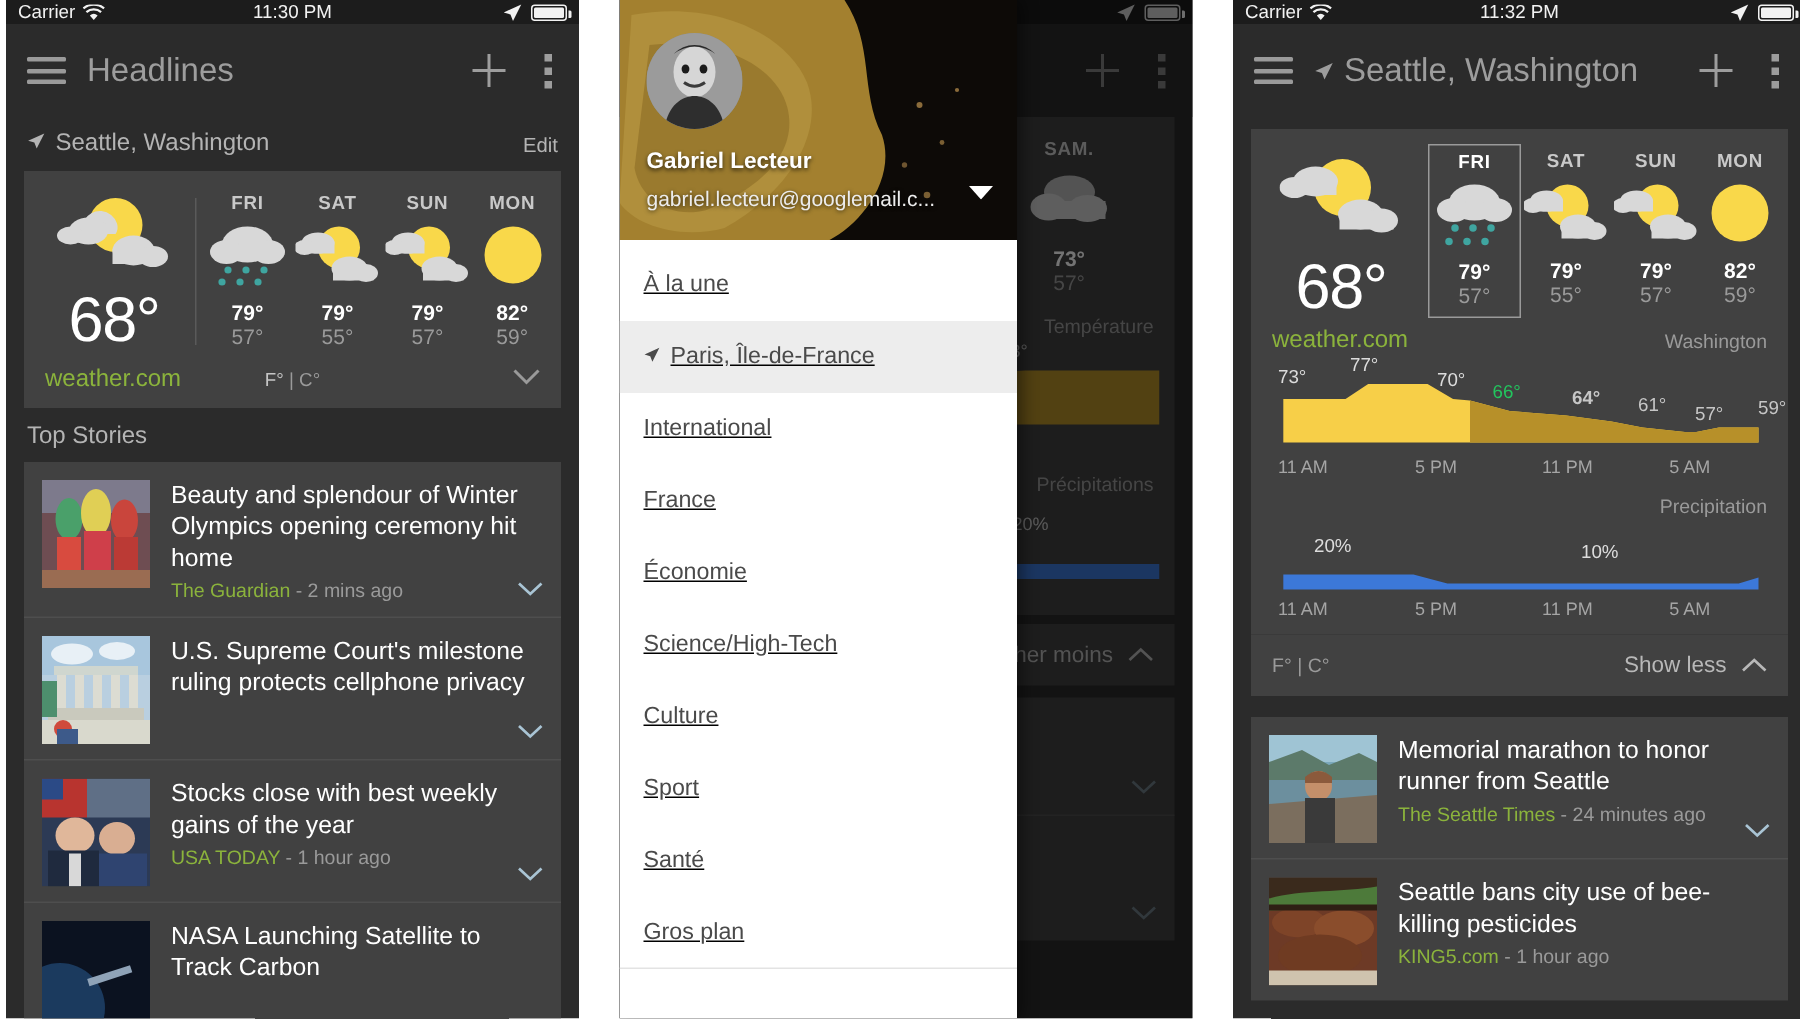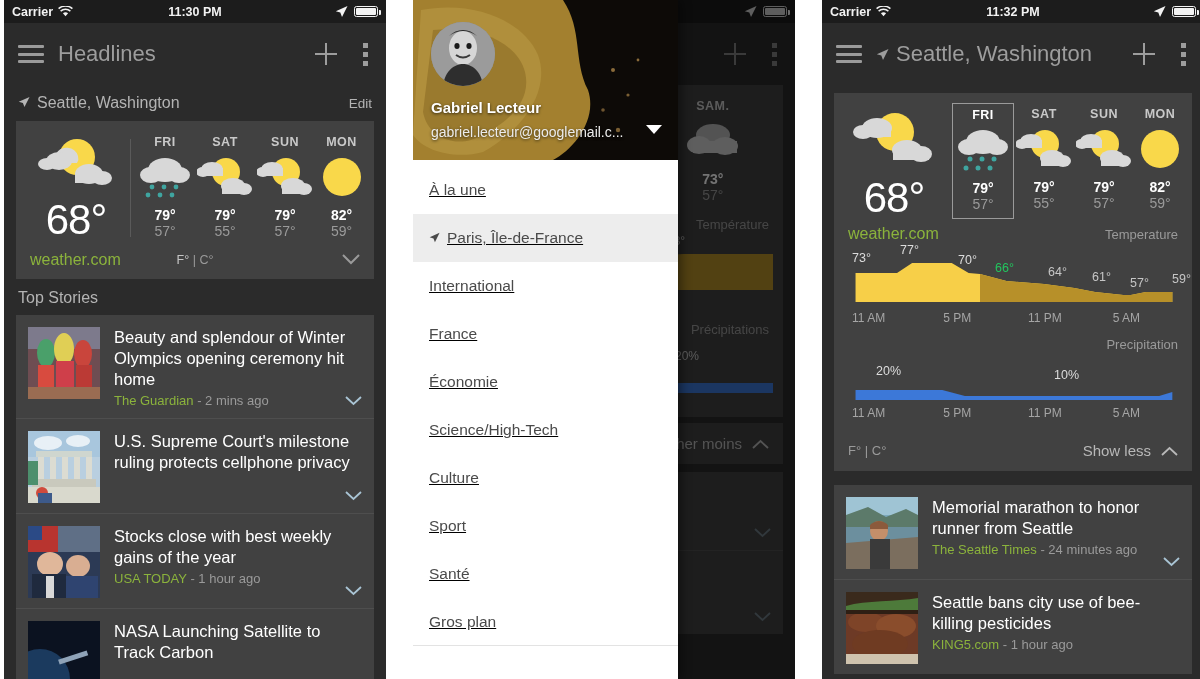--- a/index.html
+++ b/index.html
@@ -16,22 +16,22 @@
     width: 382px; height: 679px;
     background: #2b2b2b;
     overflow: hidden;
     flex: 0 0 382px;
   }
   .phone.p1 { margin-left: 4px; }
   .phone.p3 { margin-left: 0px; }
 
   
   .statusbar {
-    height: 23px; background: #1c1c1c; color: #f2f2f2;
-    display: flex; align-items: center; font-size: 12.5px; font-weight: bold;
+    height: 16px; background: #1c1c1c; color: #f2f2f2;
+    display: flex; align-items: center; font-size: 12.5px; font-weight: normal;
     padding: 0 8px; position: relative;
   }
   .sb-left { display: flex; align-items: center; gap: 5px; }
   .sb-time { position: absolute; left: 0; right: 0; text-align: center; font-size: 12.5px; }
   .sb-right { margin-left: auto; display: flex; align-items: center; gap: 6px; z-index:2;}
   .wifi-ico svg, .loc-ico svg { display: block; }
   .battery {
     width: 24px; height: 11px; border: 1.3px solid #f2f2f2; border-radius: 2.5px;
     position: relative;
   }
@@ -745,33 +745,33 @@
             </div>
             <div class="hi">82°</div>
             <div class="lo">59°</div>
           </div>
 
         </div>
       </div>
 
       <div class="wc-bottom" style="padding-bottom:4px">
         <span class="wc-src">weather.com</span>
-        <span class="wc-label">Temperature</span>
+        <span class="wc-label">Washington</span>
       </div>
 
       <div class="chart-wrap" style="height:62px; padding:0 14px;">
         <svg class="chart-svg" height="62" viewBox="0 0 350 62" preserveAspectRatio="none">
           <path d="M8 26 L52 26 L68 16 L110 16 L128 26 L140 27 L168 34 L208 37 L240 41 L262 45 L292 48 L300 48 L316 45 L344 45 L344 55 L8 55 Z" fill="#f7cf48"></path>
           <path d="M140 27 L168 34 L208 37 L240 41 L262 45 L292 48 L300 48 L316 45 L344 45 L344 55 L140 55 Z" fill="#b79029"></path>
         </svg>
         <span style="position:absolute; left:18px; top:4px;  color:#dcdcdc; font-size:12.5px;">73°</span>
         <span style="position:absolute; left:66px; top:-4px; color:#dcdcdc; font-size:12.5px;">77°</span>
         <span style="position:absolute; left:124px;top:6px;  color:#dcdcdc; font-size:12.5px;">70°</span>
         <span style="position:absolute; left:161px;top:14px; color:#22c55e; font-size:12.5px;">66°</span>
-        <span style="position:absolute; left:214px;top:18px; color:#c6c6c6; font-size:12.5px;">64°</span>
+        <span style="position:absolute; left:214px;top:18px; color:#c6c6c6; font-size:12.5px;font-weight:bold;">64°</span>
         <span style="position:absolute; left:258px;top:23px; color:#c6c6c6; font-size:12.5px;">61°</span>
         <span style="position:absolute; left:296px;top:29px; color:#c6c6c6; font-size:12.5px;">57°</span>
         <span style="position:absolute; left:338px;top:25px; color:#c6c6c6; font-size:12.5px;">59°</span>
       </div>
       <div class="axis-row" style="padding:2px 14px 4px 18px;">
         <span style="width:28%">11 AM</span>
         <span style="width:26%">5 PM</span>
         <span style="width:26%">11 PM</span>
         <span>5 AM</span>
       </div>

